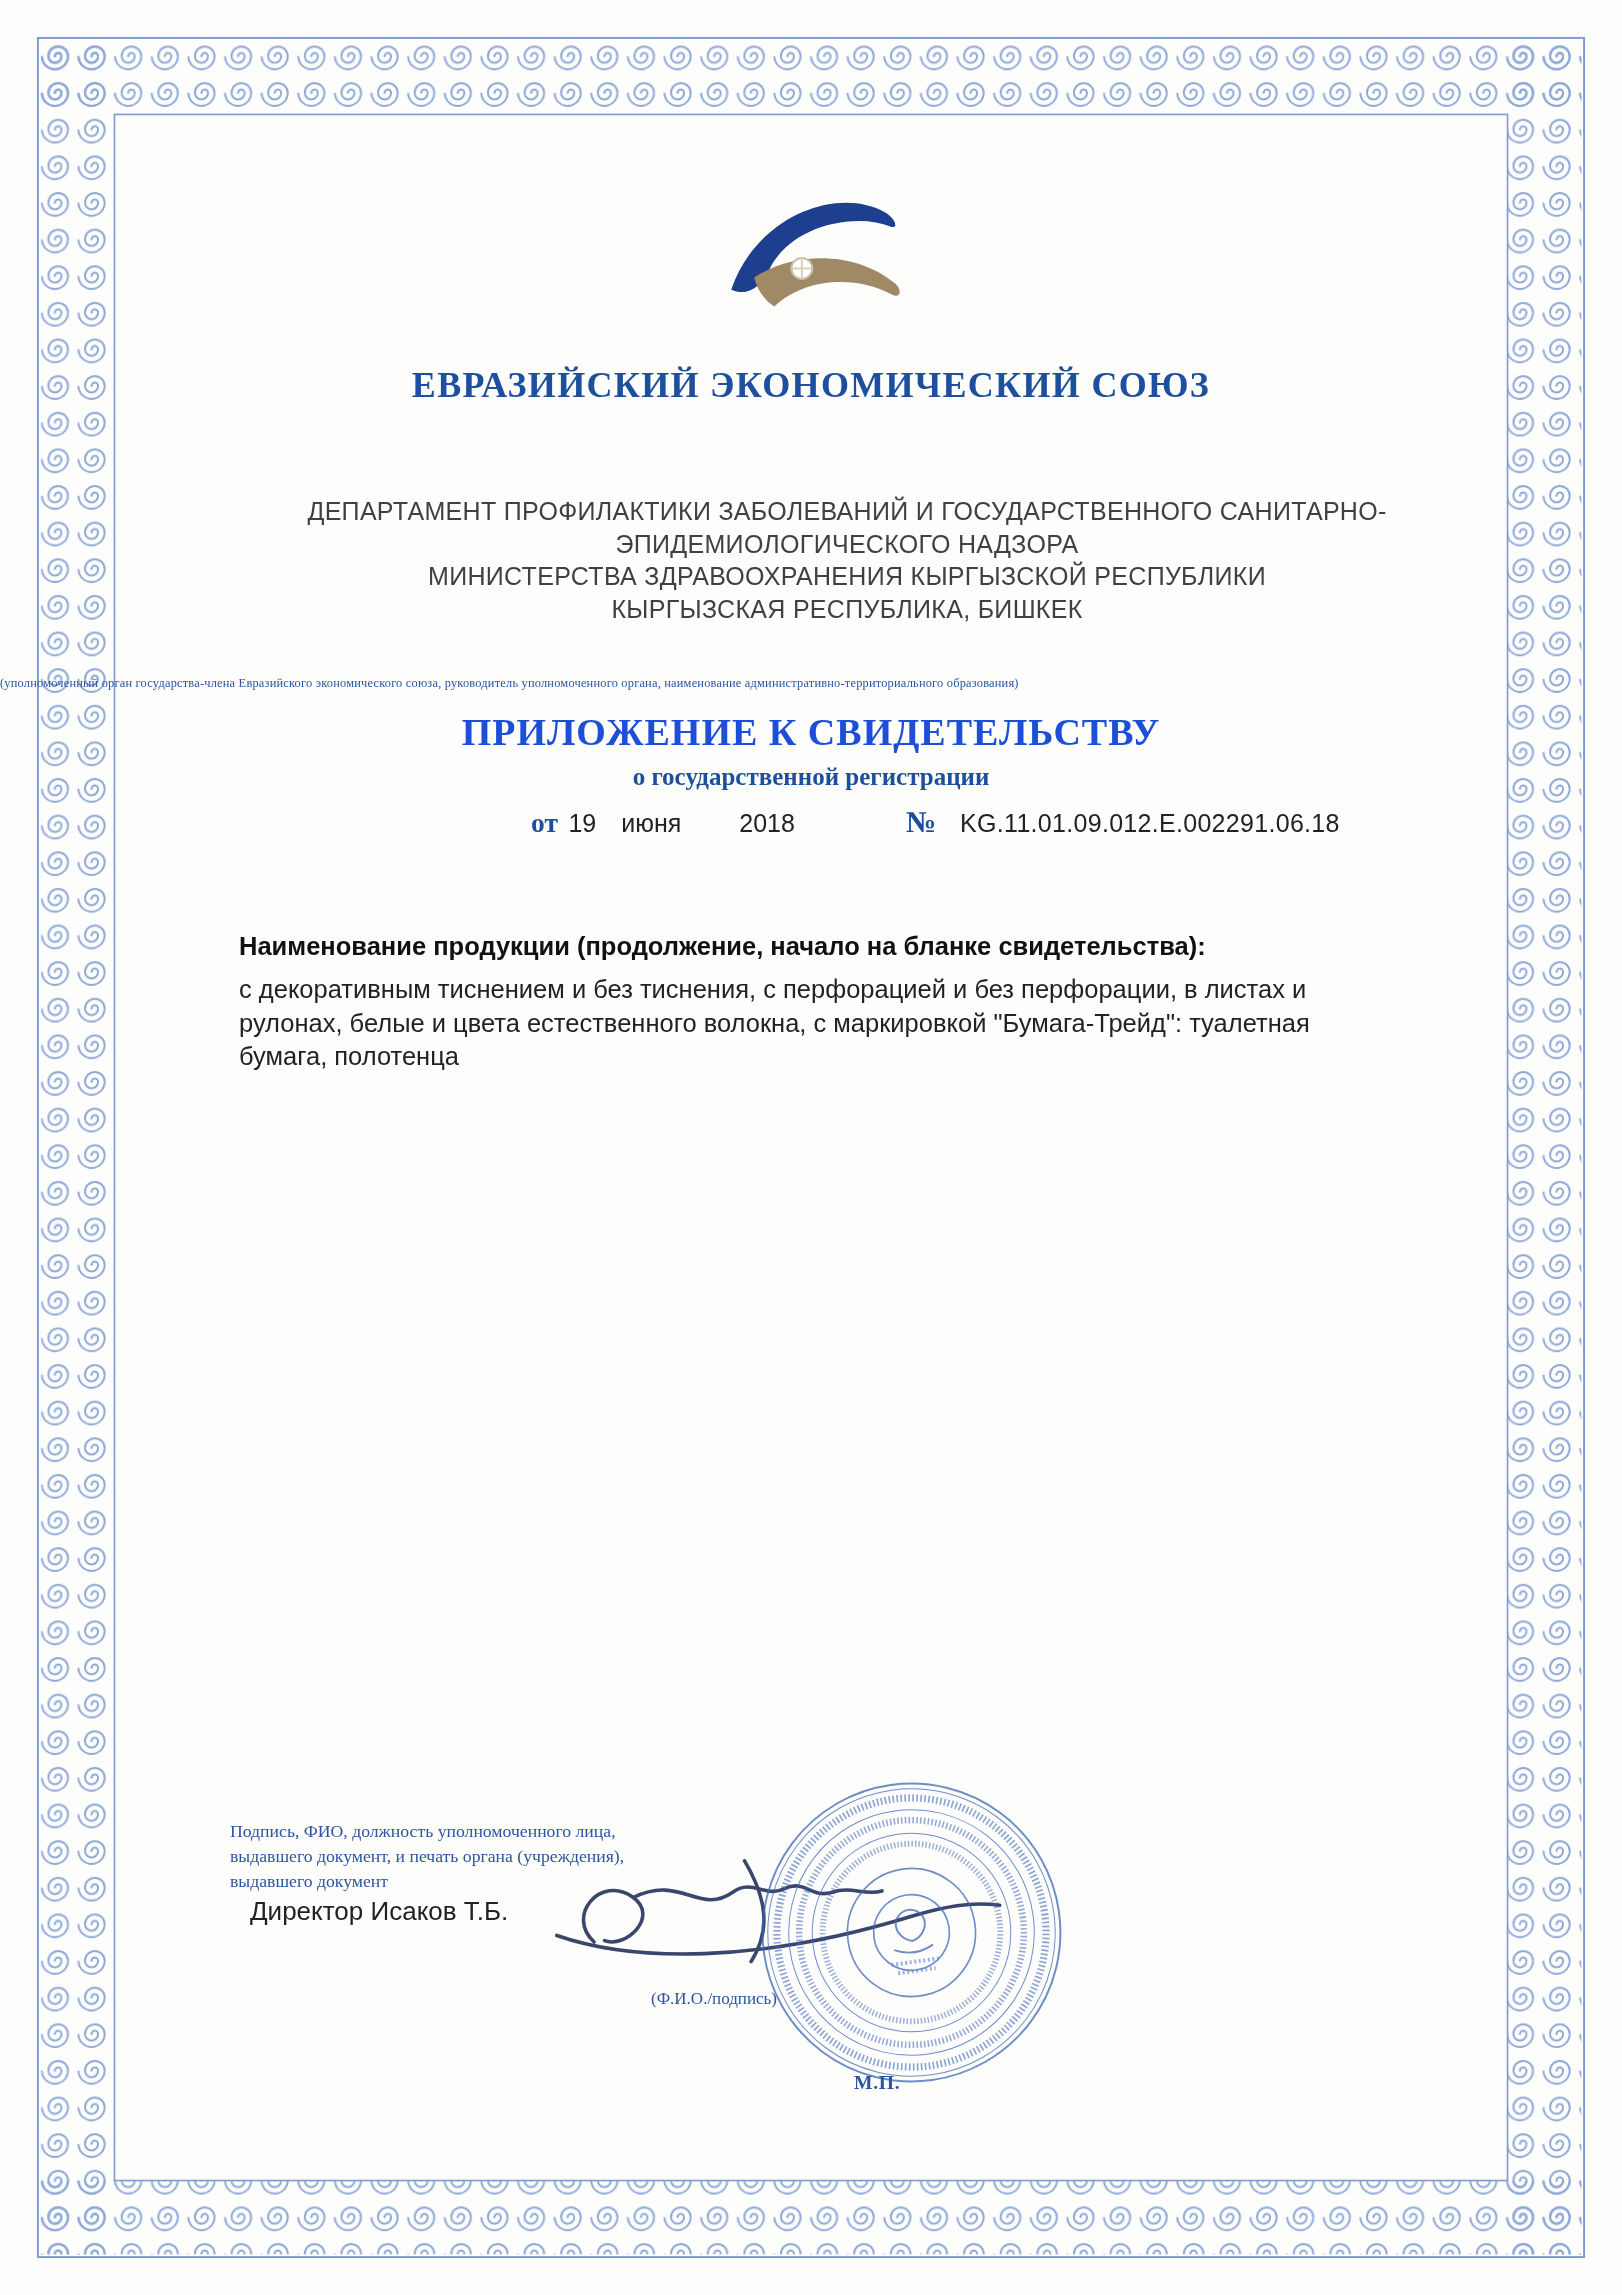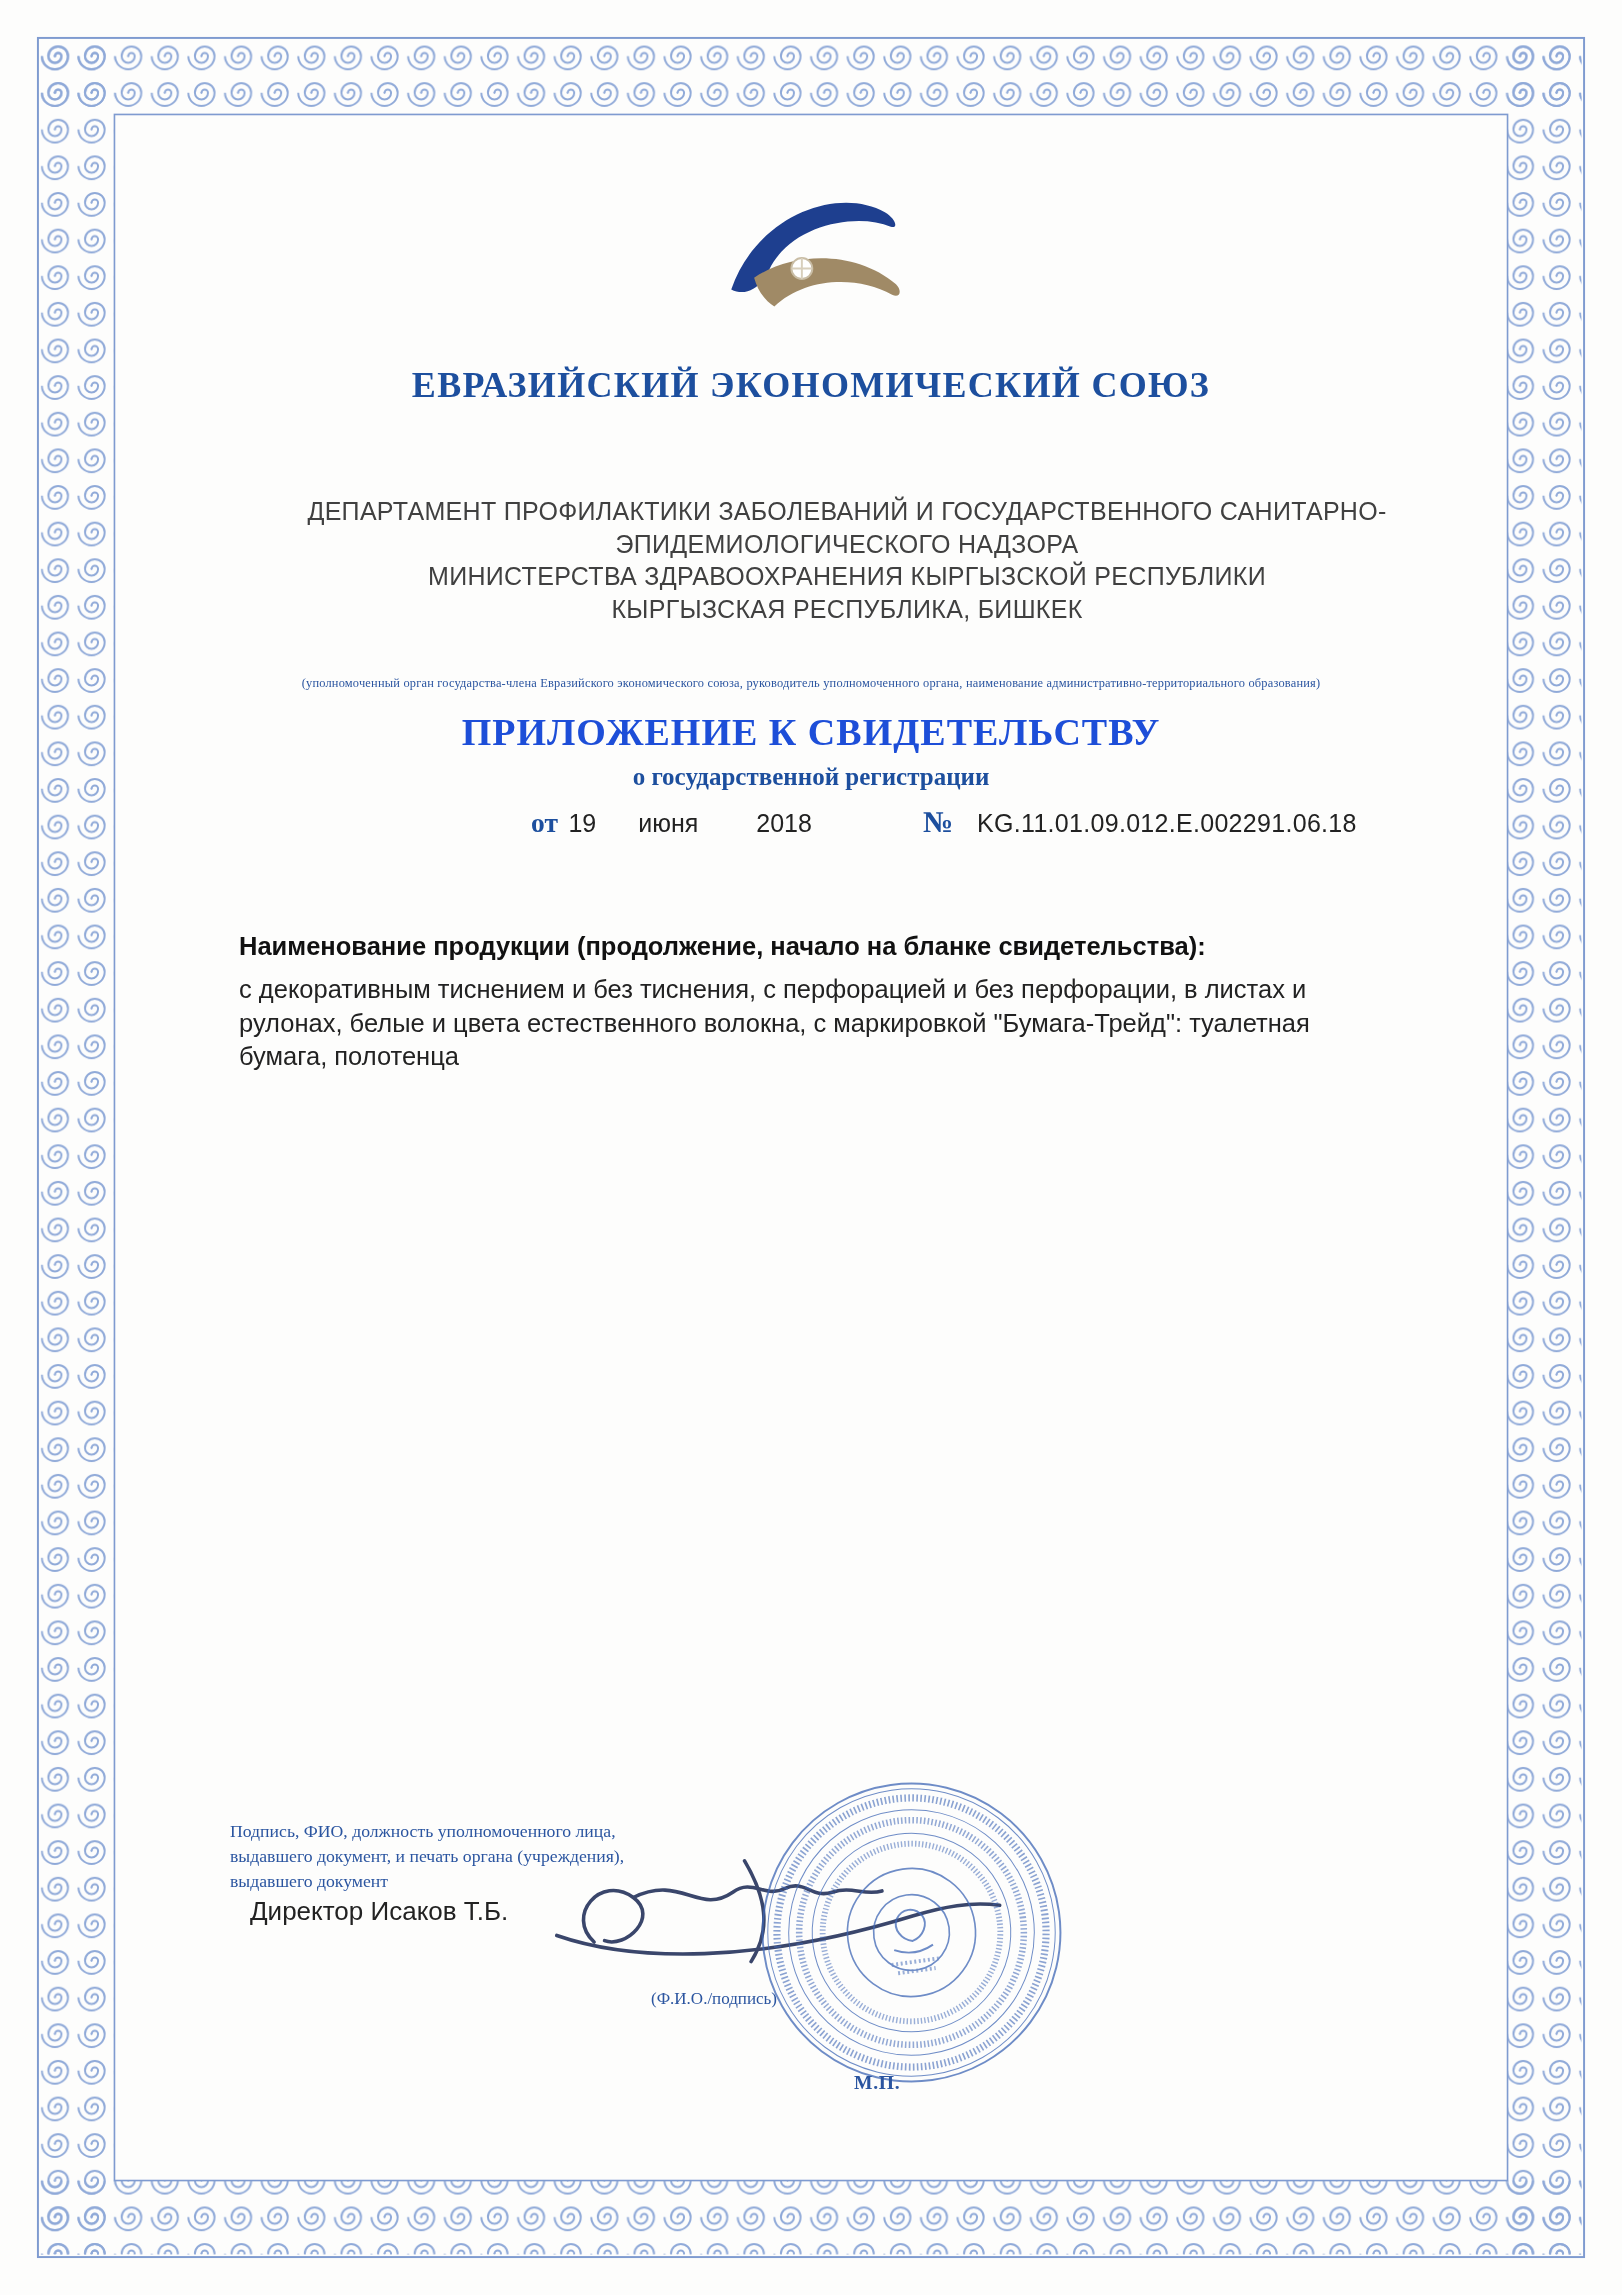--- a/index.html
+++ b/index.html
@@ -16,21 +16,21 @@
     position:absolute; top:364px; left:0; width:100%; text-align:center;
     font-family:"Liberation Serif", serif; font-weight:bold; font-size:36px;
     letter-spacing:1.3px; color:#1d4f9e;
   }
   .issuer {
     position:absolute; top:495px; left:0; width:100%; text-align:center;
     font-family:"Liberation Sans", sans-serif; font-size:25px; color:#404040;
     line-height:1.3; letter-spacing:0.3px;padding-left:36px;
   }
   .issuer-note {
-    position:absolute; top:676px; left:0; width:100%; text-align:center;
+    position:absolute; top:676px; left:0; width:100%; 
     font-family:"Liberation Serif", serif; font-size:12.4px; color:#2b55a0;
     letter-spacing:0.2px;
   }
   .doc-title {
     position:absolute; top:710px; left:0; width:100%; text-align:center;
     font-family:"Liberation Serif", serif; font-weight:bold; font-size:38px;
     letter-spacing:1px; color:#1d4ed8;
   }
   .doc-subtitle {
     position:absolute; top:763px; left:0; width:100%; text-align:center;
@@ -41,21 +41,21 @@
     position:absolute; top:805px; left:531px;
     display:flex; align-items:baseline; white-space:nowrap;
   }
   .reg-row .lbl {
     font-family:"Liberation Serif", serif; font-weight:bold; color:#1d4f9e; font-size:27.5px;
   }
   .reg-row .val {
     font-family:"Liberation Sans", sans-serif; color:#222; font-size:25px;
   }
   .reg-day   { margin-left:10.5px; }
-  .reg-month { margin-left:42px; }
+  .reg-month { margin-left:25px; }
   .reg-year  { margin-left:58px; }
   .reg-nolbl { margin-left:111px; font-size:30px !important; }
   .reg-no    { margin-left:24px; letter-spacing:0.3px; }
 
   .product-heading {
     position:absolute; top:932px; left:239px; width:1138px;
     font-family:"Liberation Sans", sans-serif; font-weight:bold; font-size:25.5px; color:#111;
   }
   .product-text {
     position:absolute; top:973px; left:239px; width:1132px;

